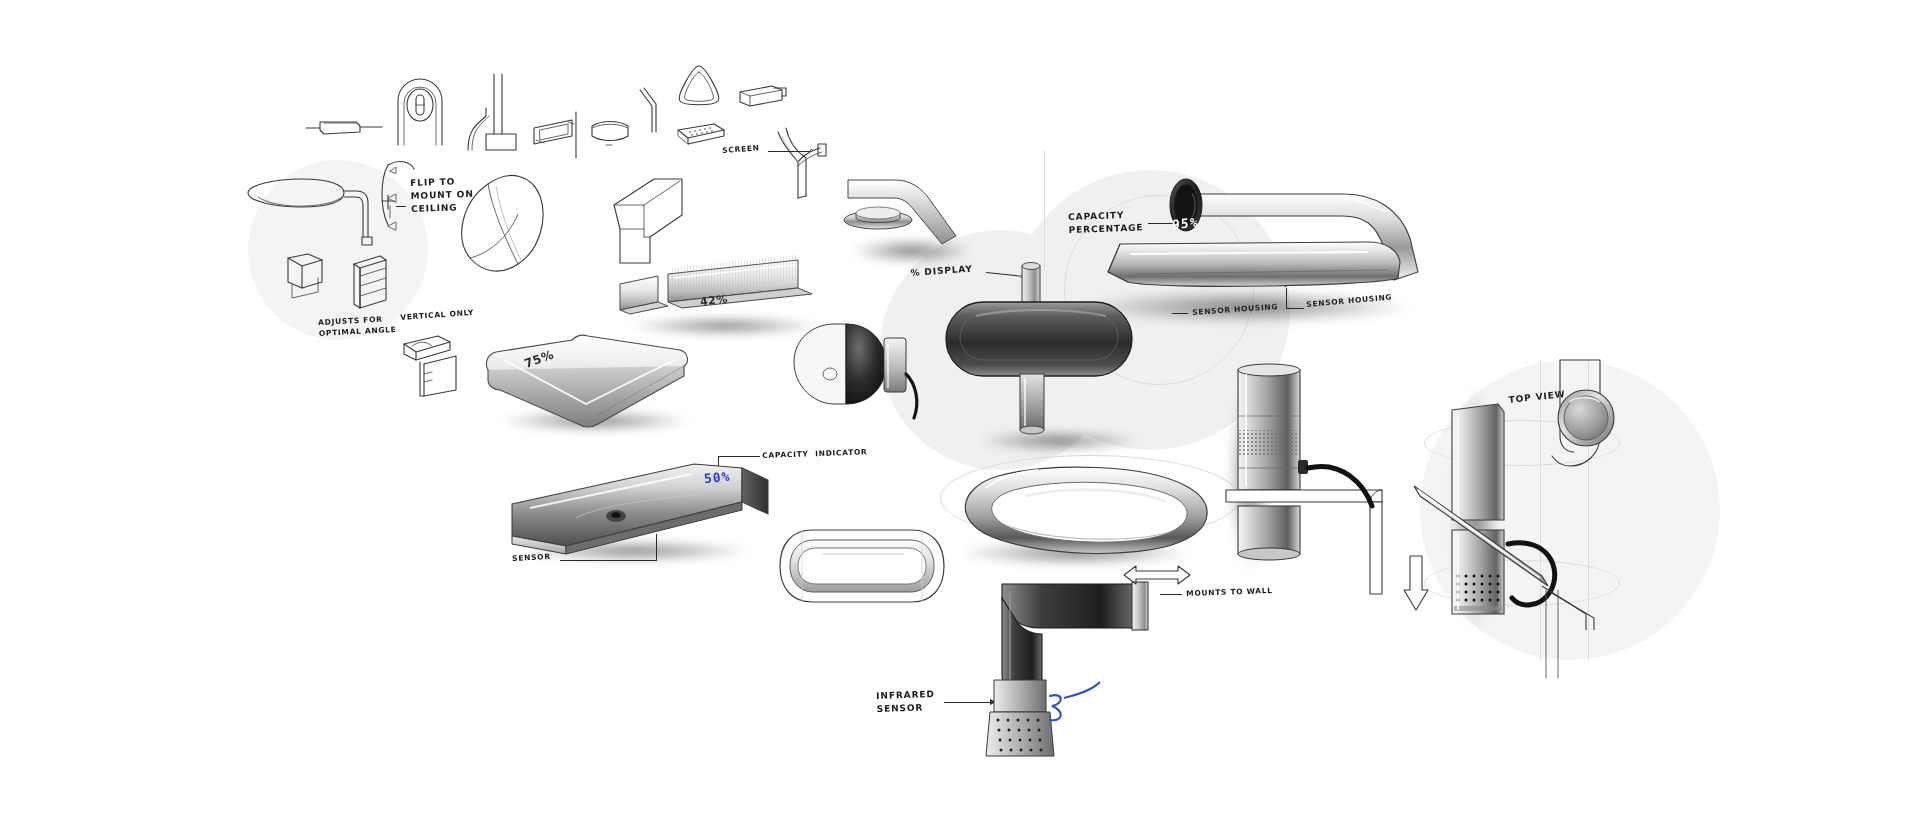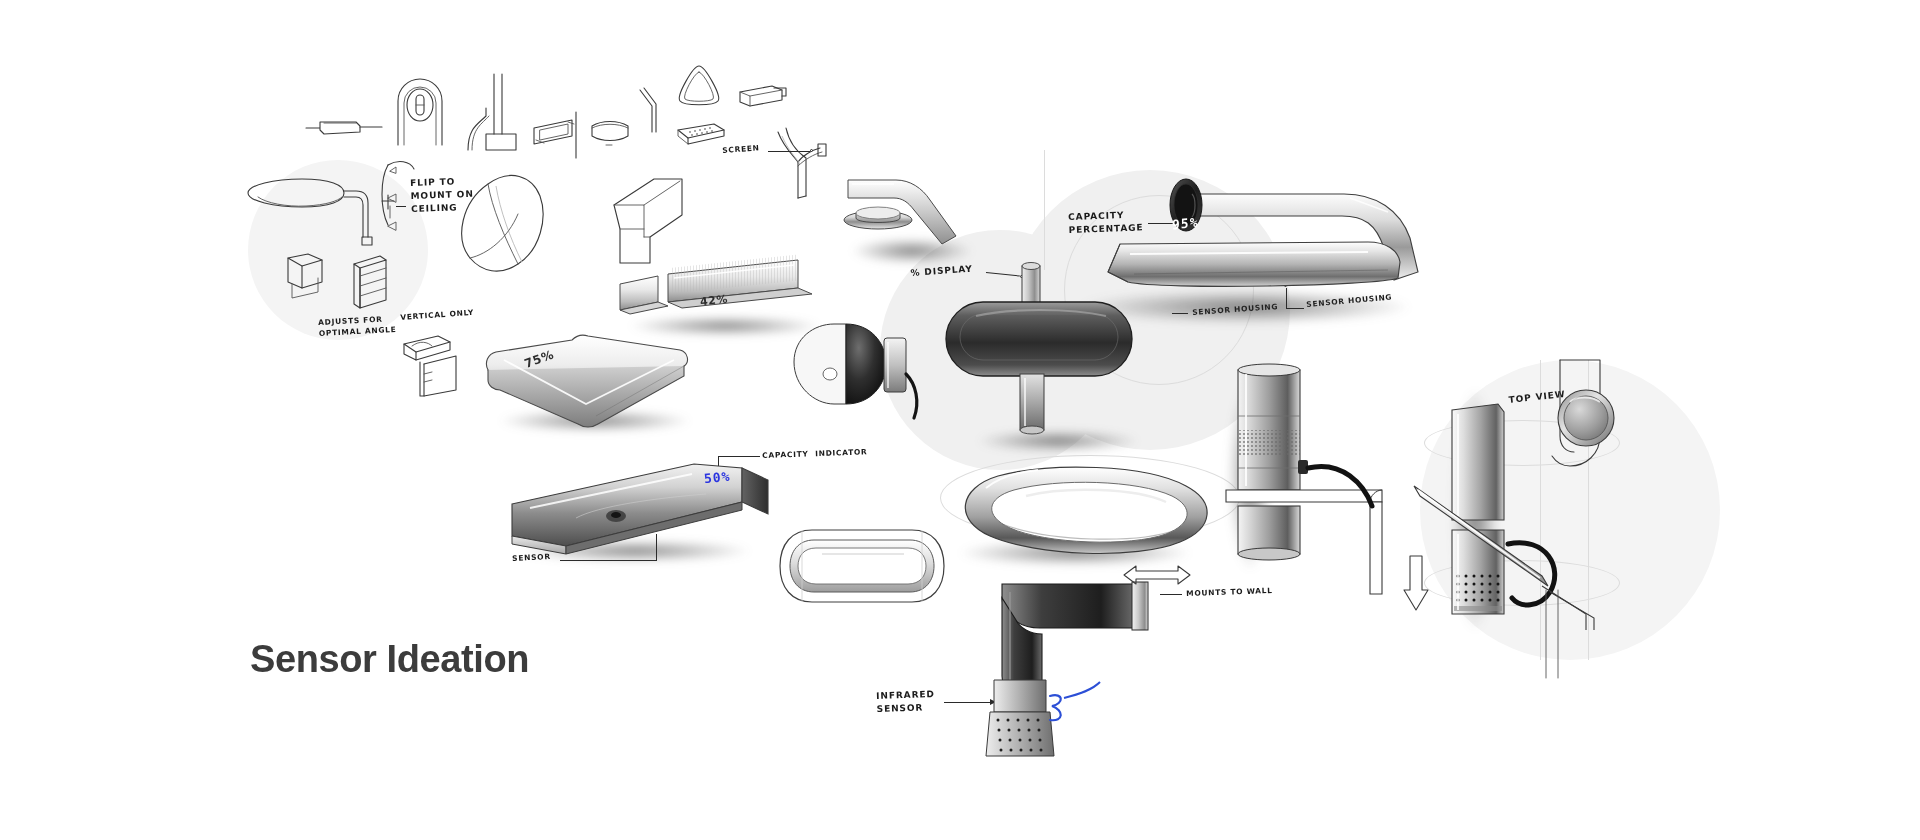--- a/index.html
+++ b/index.html
@@ -753,15 +753,14 @@
   </div>
 
   <div class="thumb" style="left:386px;top:192px;">
     <svg width="34" height="40" viewBox="0 0 34 40">
       <path class="ol-thin" d="M2 6 L10 2 L10 10 Z" fill="#fff"></path>
       <path class="ol-thin" d="M2 34 L10 30 L10 38 Z" fill="#fff"></path>
       <path class="ol-thin" d="M4 14 L4 26"></path>
     </svg>
   </div>
 
-  <div class="board-title">Sensor Ideation</div>
 
 </div>
 
 </body></html>

